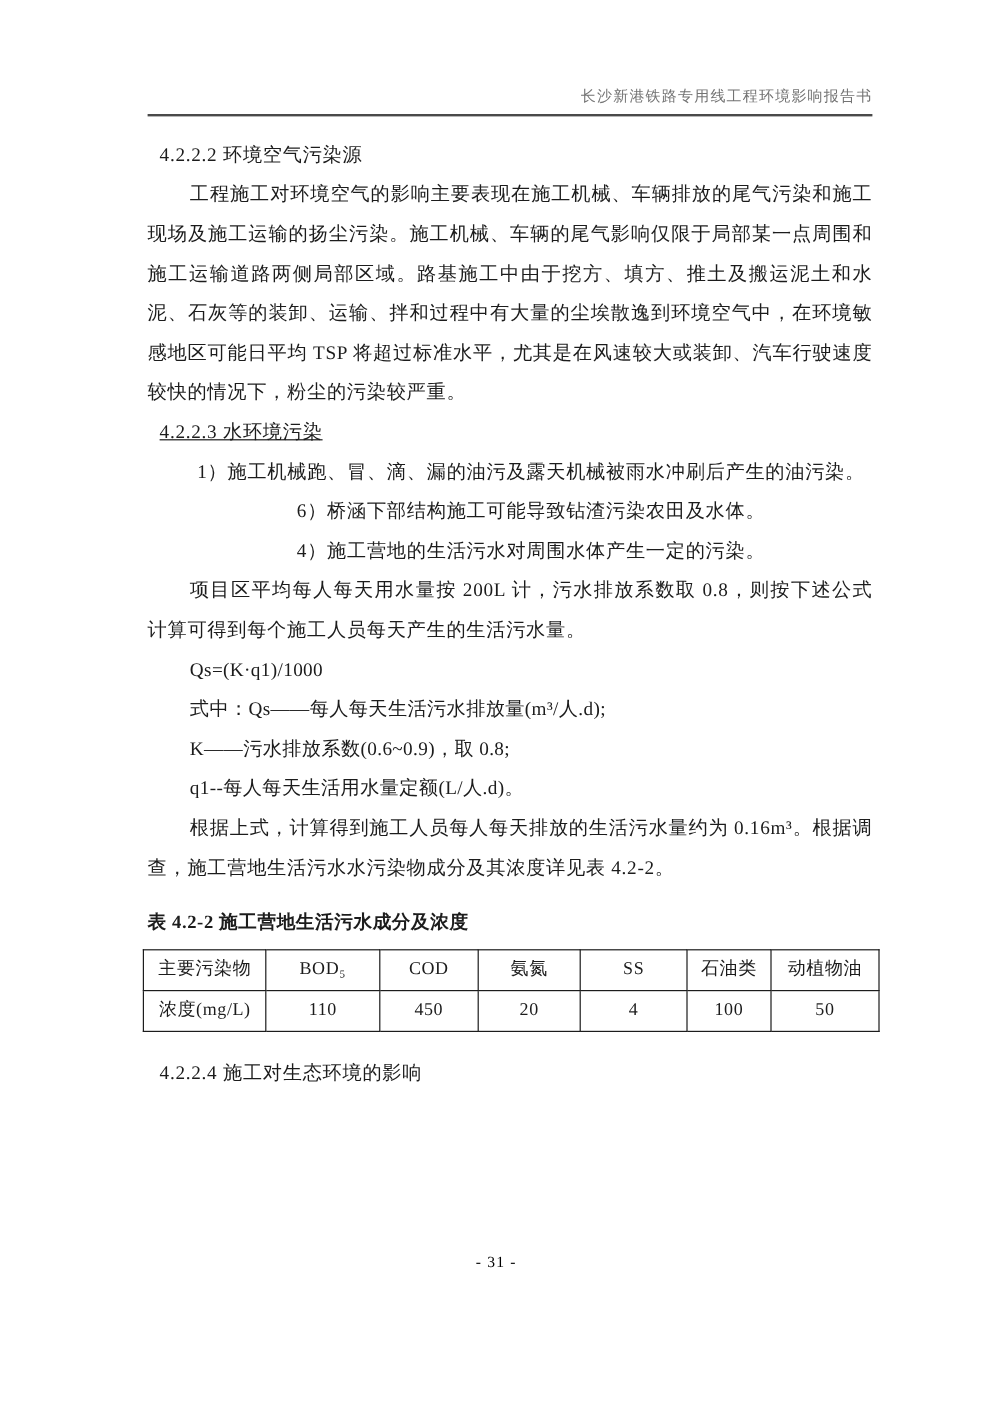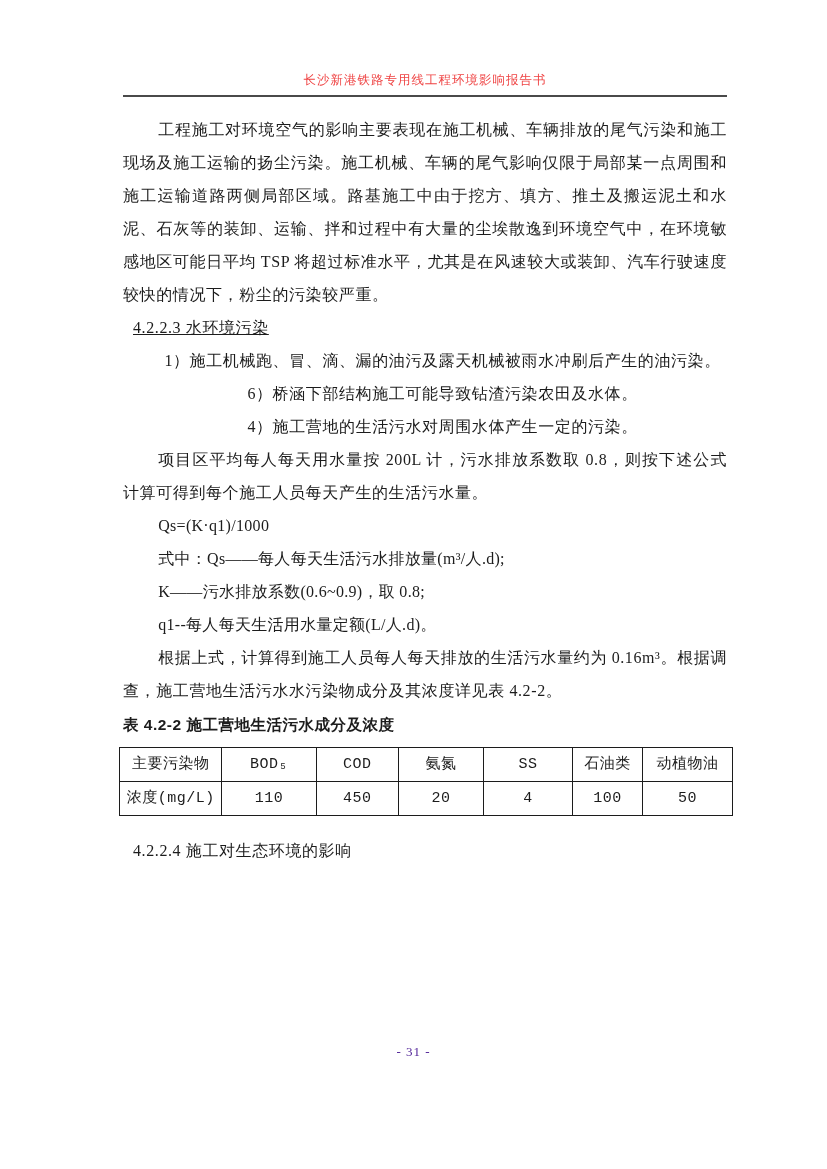--- a/index.html
+++ b/index.html
@@ -10,24 +10,24 @@
     position: relative;
     font-family: "Liberation Serif", "DejaVu Serif", serif;
     color: #1c1c1c;
     overflow: hidden;
   }
   .page-header {
     position: absolute;
     top: 72px;
     left: 123px;
     width: 604px;
-    text-align: center;
+    text-align: right;
     font-size: 12.5px;
     letter-spacing: 1px;
-    color: #ef4444;
+    color: #737373;
   }
   .header-rule {
     position: absolute;
     top: 95px;
     left: 123px;
     width: 604px;
     border-top: 2px solid #4a4a4a;
   }
   .content {
     position: absolute;
@@ -49,33 +49,32 @@
   .indent-line {
     text-indent: 2.2em;
     letter-spacing: 0.6px;
     text-align: center;
   }
   .formula-line {
     text-indent: 2.2em;
     letter-spacing: 0.3px;
   }
   .table-caption {
-    font-family: Liberation Sans, sans-serif;
+    font-family: Liberation Serif, serif;
     font-weight: bold;
     font-size: 15.5px;
     letter-spacing: 0.5px;
-    margin-top: 1px;
+    margin-top: 12px;
   }
   table.pollutant-table {
     width: 614px;
     margin-left: -4px;
     margin-top: 6px;
     border-collapse: collapse;
     table-layout: fixed;
-    font-family: Liberation Mono, monospace;
   }
   .pollutant-table td {
     border: 1px solid #1c1c1c;
     text-align: center;
     font-size: 15px;
     height: 33px;
     letter-spacing: 0.5px;
     padding: 0 2px;
   }
   .pollutant-table col.c0 { width: 16.7%; }
@@ -87,32 +86,33 @@
   .pollutant-table col.c6 { width: 14.7%; }
   .heading-eco { margin-top: 18px; }
   .heading-water { margin-top: 0px; text-decoration: underline; }
   .page-footer {
     position: absolute;
     top: 1044px;
     left: 0;
     width: 827px;
     text-align: center;
     font-size: 13px;
-    color: #4c1d95;
+    color: #000000;
     letter-spacing: 1px;
   }
 </style>
 </head>
 <body>
 
 <div class="page-header">长沙新港铁路专用线工程环境影响报告书</div>
 <div class="header-rule"></div>
 
 <div class="content">
 
+  <div class="section-heading">4.2.2.2 环境空气污染源</div>
   <div class="para">工程施工对环境空气的影响主要表现在施工机械、车辆排放的尾气污染和施工现场及施工运输的扬尘污染。施工机械、车辆的尾气影响仅限于局部某一点周围和施工运输道路两侧局部区域。路基施工中由于挖方、填方、推土及搬运泥土和水泥、石灰等的装卸、运输、拌和过程中有大量的尘埃散逸到环境空气中，在环境敏感地区可能日平均 TSP 将超过标准水平，尤其是在风速较大或装卸、汽车行驶速度较快的情况下，粉尘的污染较严重。</div>
 
   <div class="section-heading heading-water">4.2.2.3 水环境污染</div>
   <div class="indent-line">1）施工机械跑、冒、滴、漏的油污及露天机械被雨水冲刷后产生的油污染。</div>
   <div class="indent-line">6）桥涵下部结构施工可能导致钻渣污染农田及水体。</div>
   <div class="indent-line">4）施工营地的生活污水对周围水体产生一定的污染。</div>
 
   <div class="para">项目区平均每人每天用水量按 200L 计，污水排放系数取 0.8，则按下述公式计算可得到每个施工人员每天产生的生活污水量。</div>
 
   <div class="formula-line">Qs=(K·q1)/1000</div>

